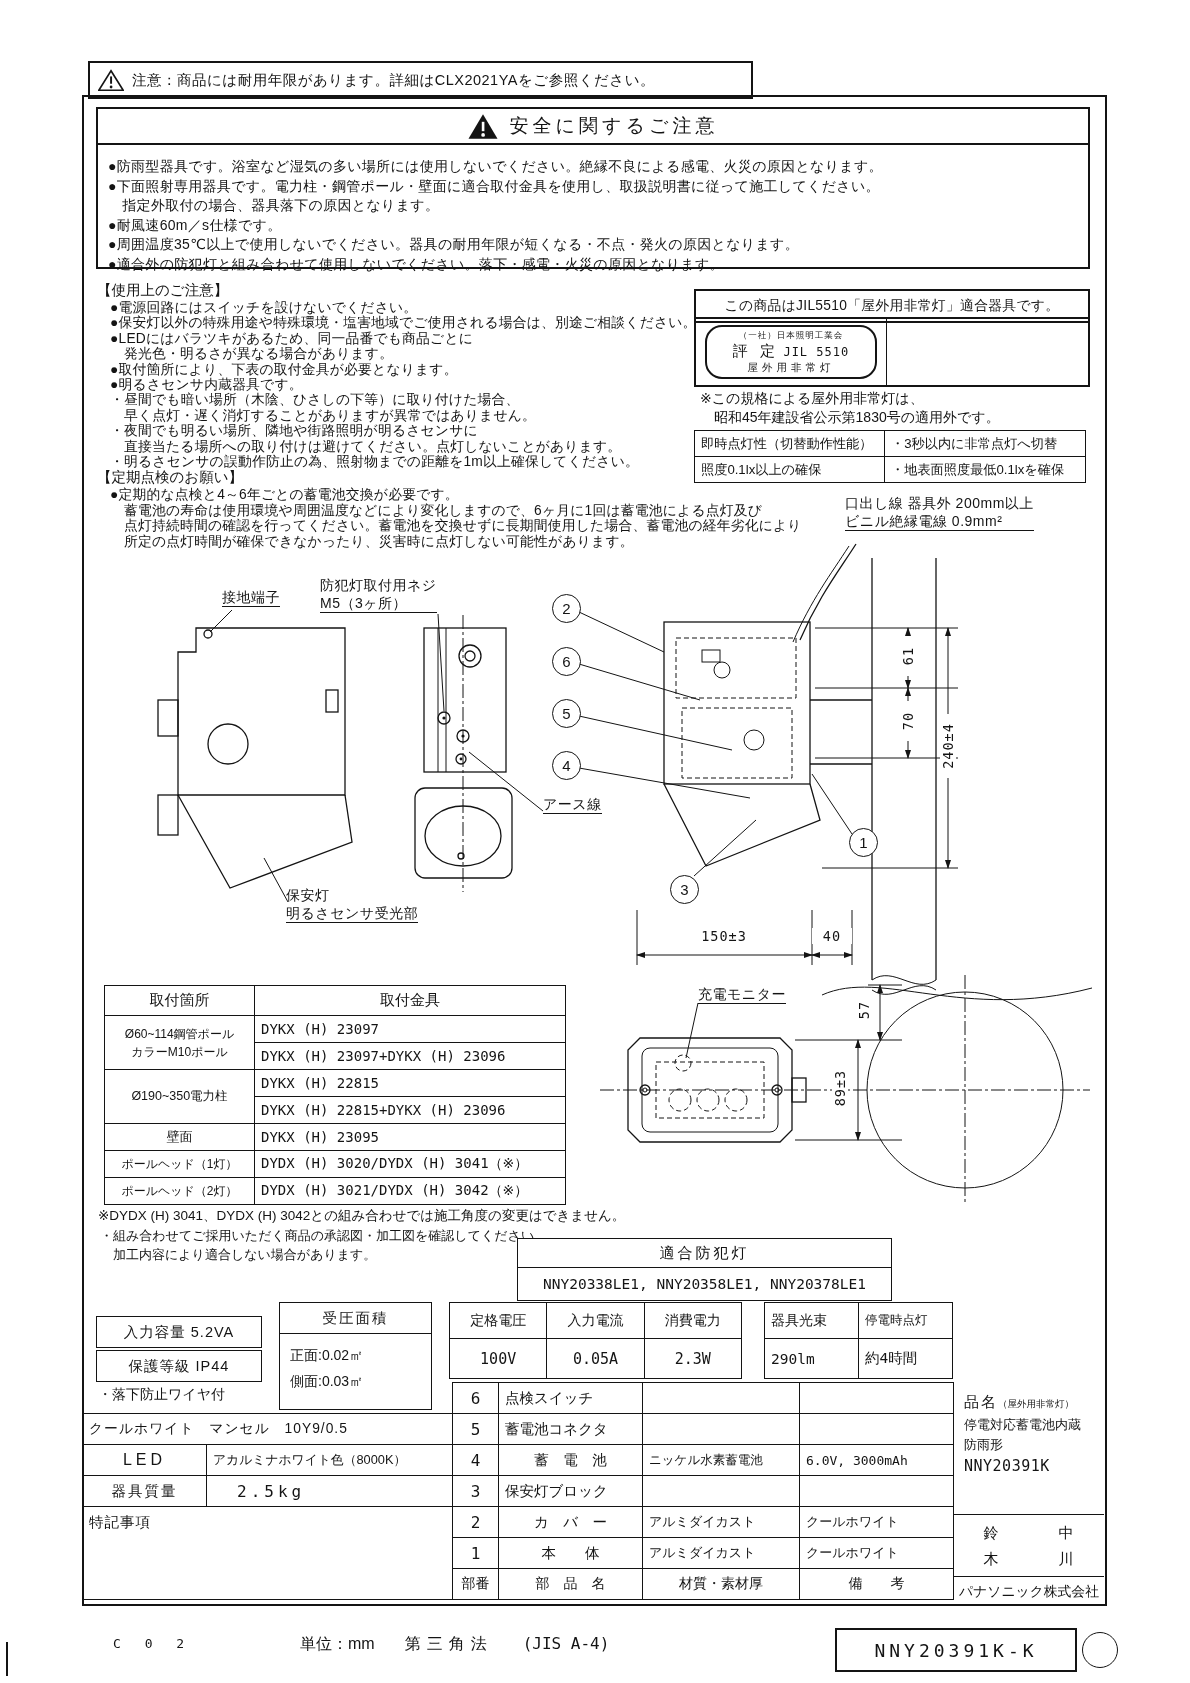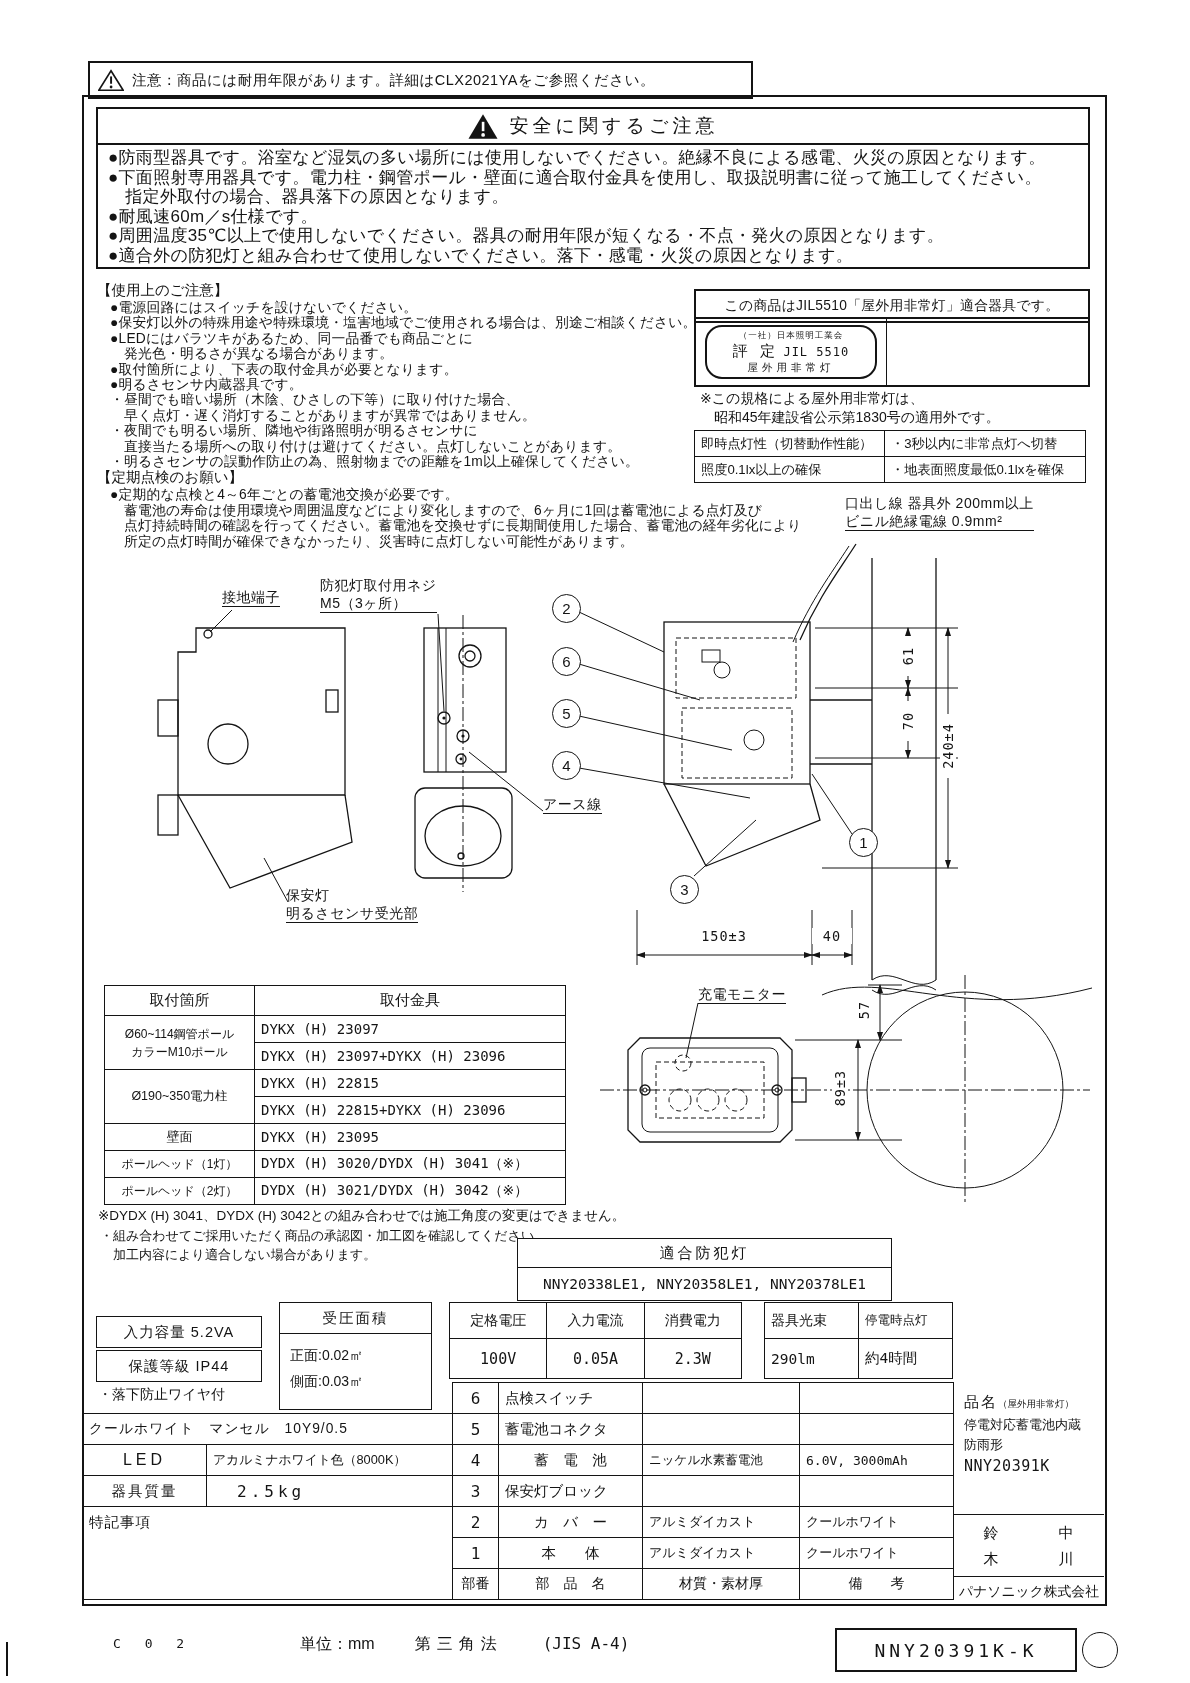--- a/index.html
+++ b/index.html
@@ -48,21 +48,21 @@
     <div class="ctr" style="height:34px;border-bottom:2px solid #141414;gap:12px">
       <span style="display:inline-flex">
         <svg width="30" height="27" viewBox="0 0 32 28">
           <polygon points="16,1 31.5,27 0.5,27" fill="#141414"></polygon>
           <rect x="14.7" y="9" width="2.8" height="10" fill="#fff"></rect>
           <circle cx="16.1" cy="23" r="2" fill="#fff"></circle>
         </svg>
       </span>
       <span style="font-size:19px;letter-spacing:4px">安全に関するご注意</span>
     </div>
-    <div style="padding:3px 10px;font-size:17px;line-height:19.5px;letter-spacing:.3px">
+    <div style="padding:12px 10px;font-size:14px;line-height:19.5px;letter-spacing:.3px">
       <div class="nw">●防雨型器具です。浴室など湿気の多い場所には使用しないでください。絶縁不良による感電、火災の原因となります。</div>
       <div class="nw">●下面照射専用器具です。電力柱・鋼管ポール・壁面に適合取付金具を使用し、取扱説明書に従って施工してください。</div>
       <div class="nw">　指定外取付の場合、器具落下の原因となります。</div>
       <div class="nw">●耐風速60m／s仕様です。</div>
       <div class="nw">●周囲温度35℃以上で使用しないでください。器具の耐用年限が短くなる・不点・発火の原因となります。</div>
       <div class="nw">●適合外の防犯灯と組み合わせて使用しないでください。落下・感電・火災の原因となります。</div>
     </div>
   </div>
 
   <div class="abs" style="left:97px;top:281px;width:600px">
@@ -433,21 +433,21 @@
       <div class="ctr" style="flex:1;flex-direction:column;line-height:26px">
         <span>中</span>
         <span>川</span>
       </div>
     </div>
     <div class="ctr nw" style="height:29px;border-top:1.5px solid #141414;font-size:13.8px">パナソニック株式会社</div>
   </div>
 
   <div class="abs" style="left:6px;top:1642px;width:2px;height:34px;background:#141414"></div>
   <div class="abs mono nw" style="left:113px;top:1636px;font-size:13px;letter-spacing:8px">C 0 2</div>
-  <div class="abs nw" style="left:300px;top:1634px;font-size:16px;display:flex;gap:40px">
+  <div class="abs nw" style="left:300px;top:1634px;font-size:16px;display:flex;gap:30px">
     <span>単位：mm</span>
     <span style="letter-spacing:6px">第三角法</span>
     <span class="mono">(JIS A-4)</span>
   </div>
   <div class="abs b2 ctr mono nw" style="left:835px;top:1628px;width:238px;height:40px;font-size:18px;letter-spacing:4px">NNY20391K-K</div>
   <div class="abs" style="left:1082px;top:1632px;width:34px;height:34px;border:1.5px solid #141414;border-radius:50%"></div>
 
 </div>
 
 </body></html>

